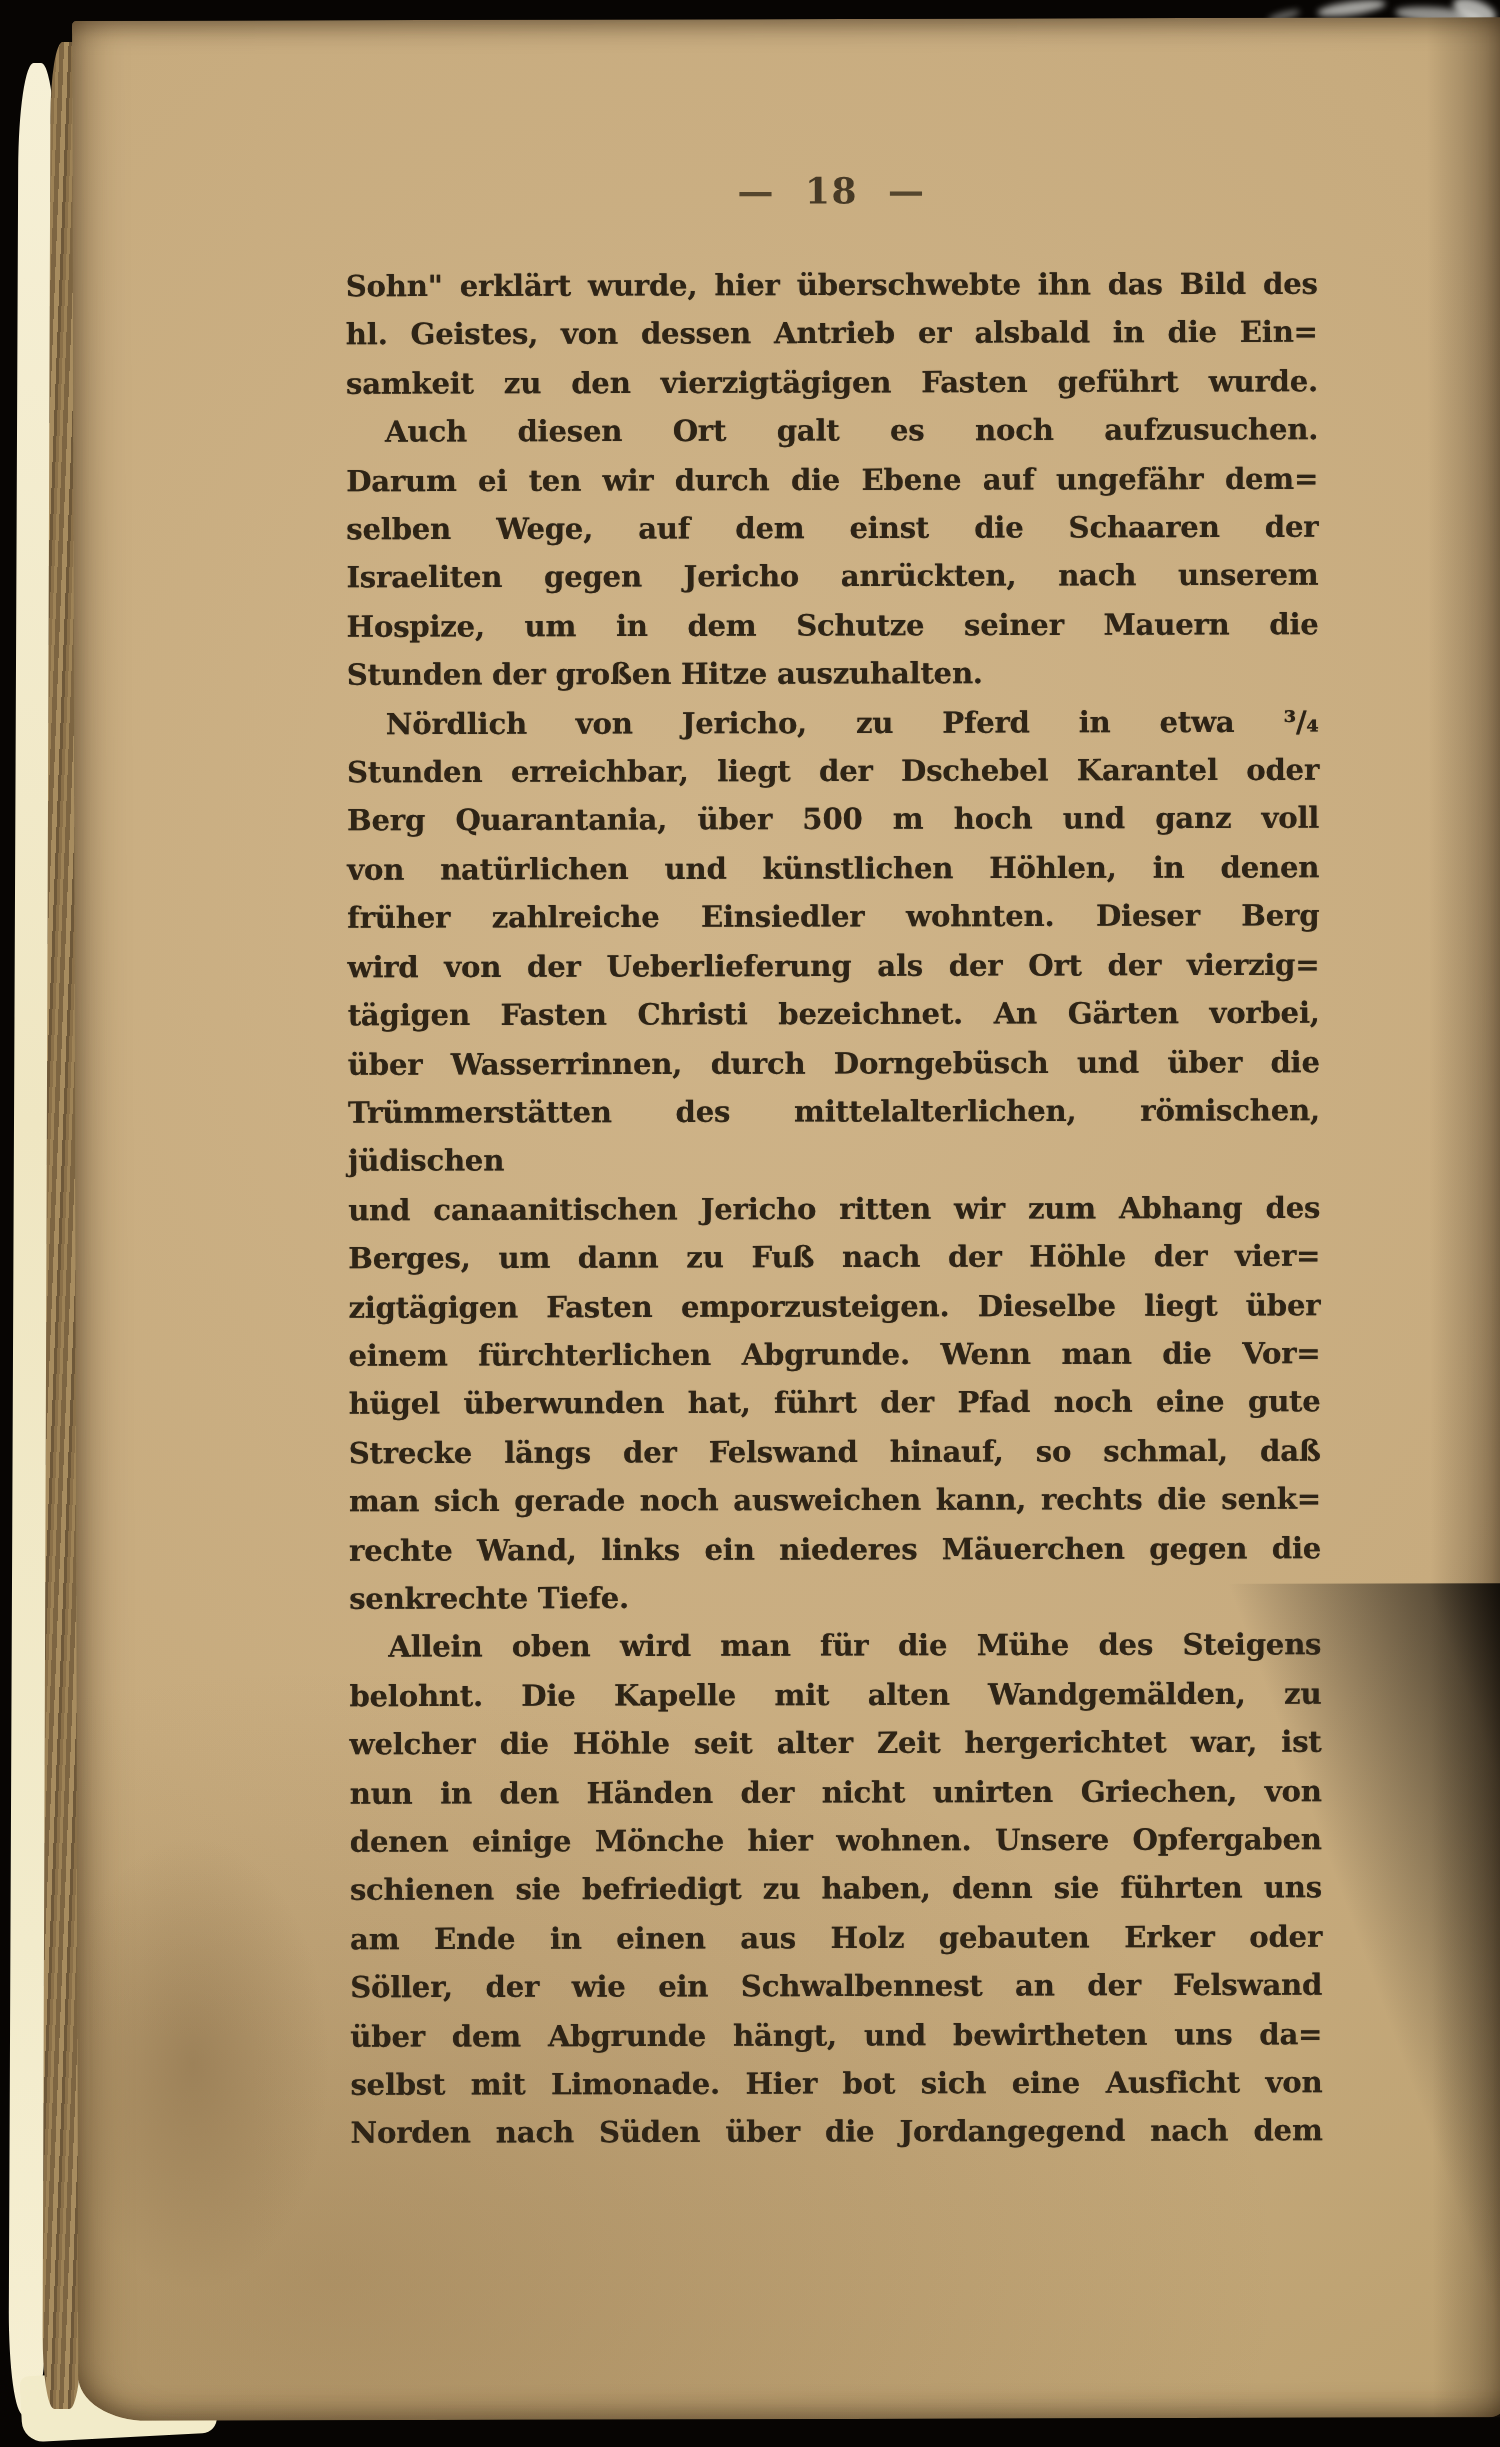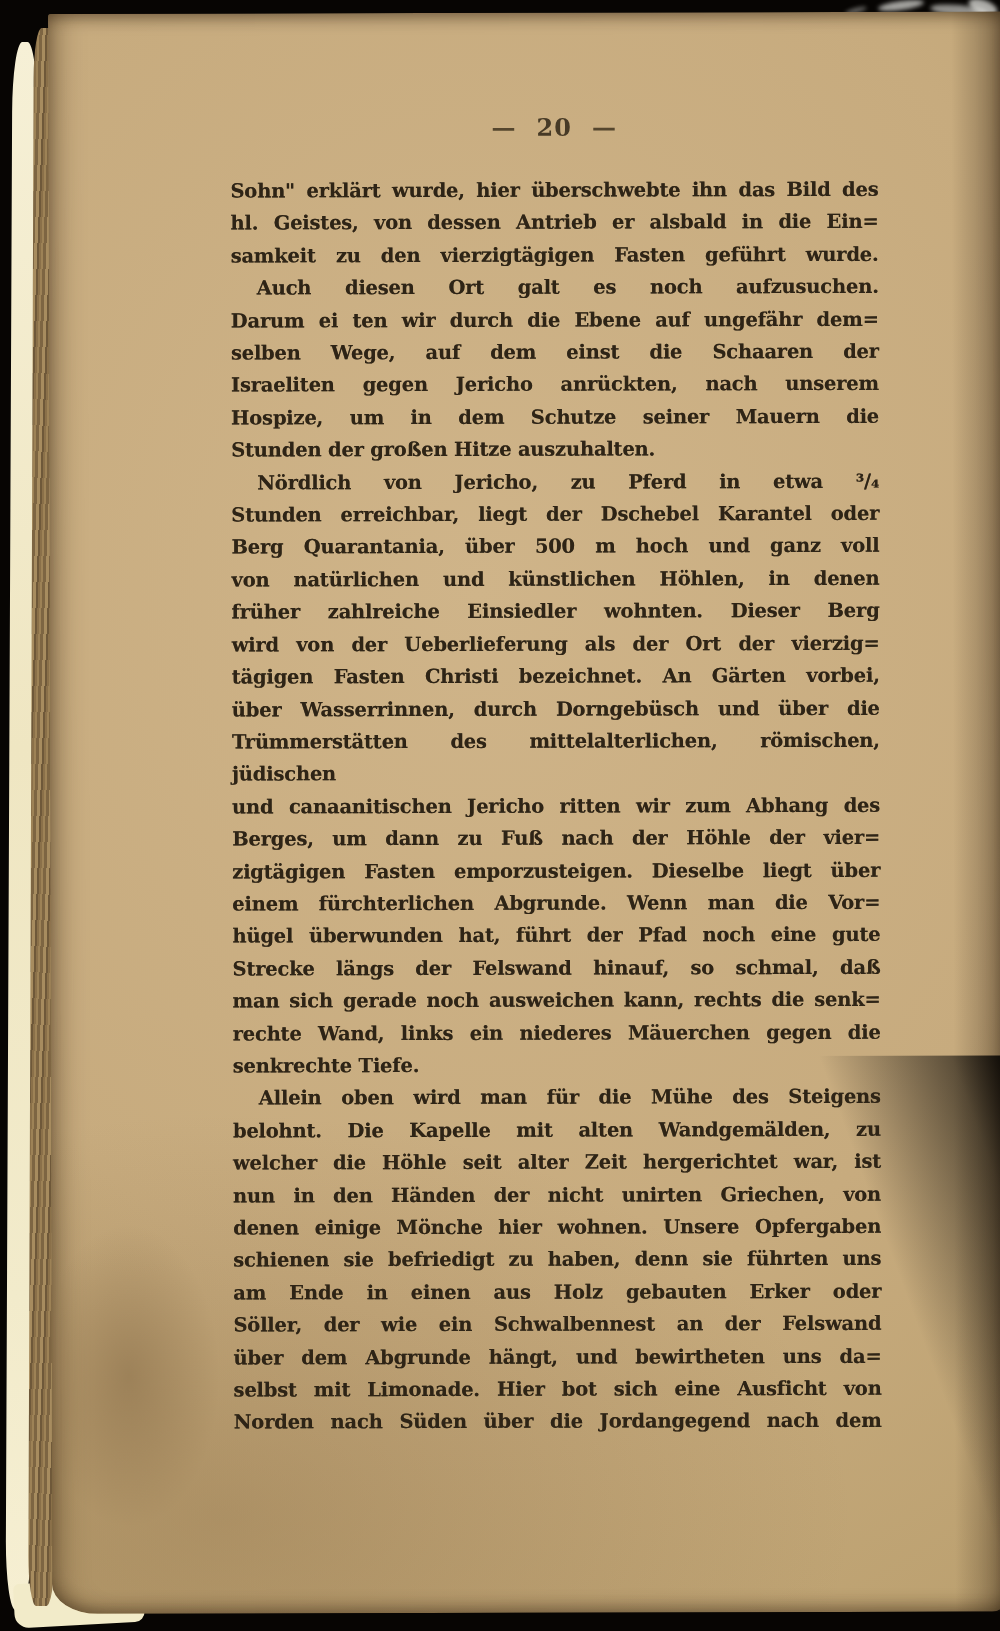--- a/index.html
+++ b/index.html
@@ -114,21 +114,21 @@
 <div class="underpage-corner"></div>
 <div class="page-stack"></div>
 
 <div class="page">
   <div class="bl-smudge"></div>
   <div class="right-shade"></div>
   <div class="corner-shadow"></div>
 
   <div class="content">
     <div class="page-num">
-      <span class="dash">—</span><span>20</span><span class="dash">—</span>
+      <span class="dash">—</span><span>18</span><span class="dash">—</span>
     </div>
     <div class="text-block">
         <div class="line">Sohn" erklärt wurde, hier überschwebte ihn das Bild des</div>
         <div class="line">hl. Geistes, von dessen Antrieb er alsbald in die Ein=</div>
         <div class="line">samkeit zu den vierzigtägigen Fasten geführt wurde.</div>
         <div class="line indent">Auch diesen Ort galt es noch aufzusuchen.</div>
         <div class="line">Darum ei ten wir durch die Ebene auf ungefähr dem=</div>
         <div class="line">selben Wege, auf dem einst die Schaaren der</div>
         <div class="line">Israeliten gegen Jericho anrückten, nach unserem</div>
         <div class="line">Hospize, um in dem Schutze seiner Mauern die</div>

